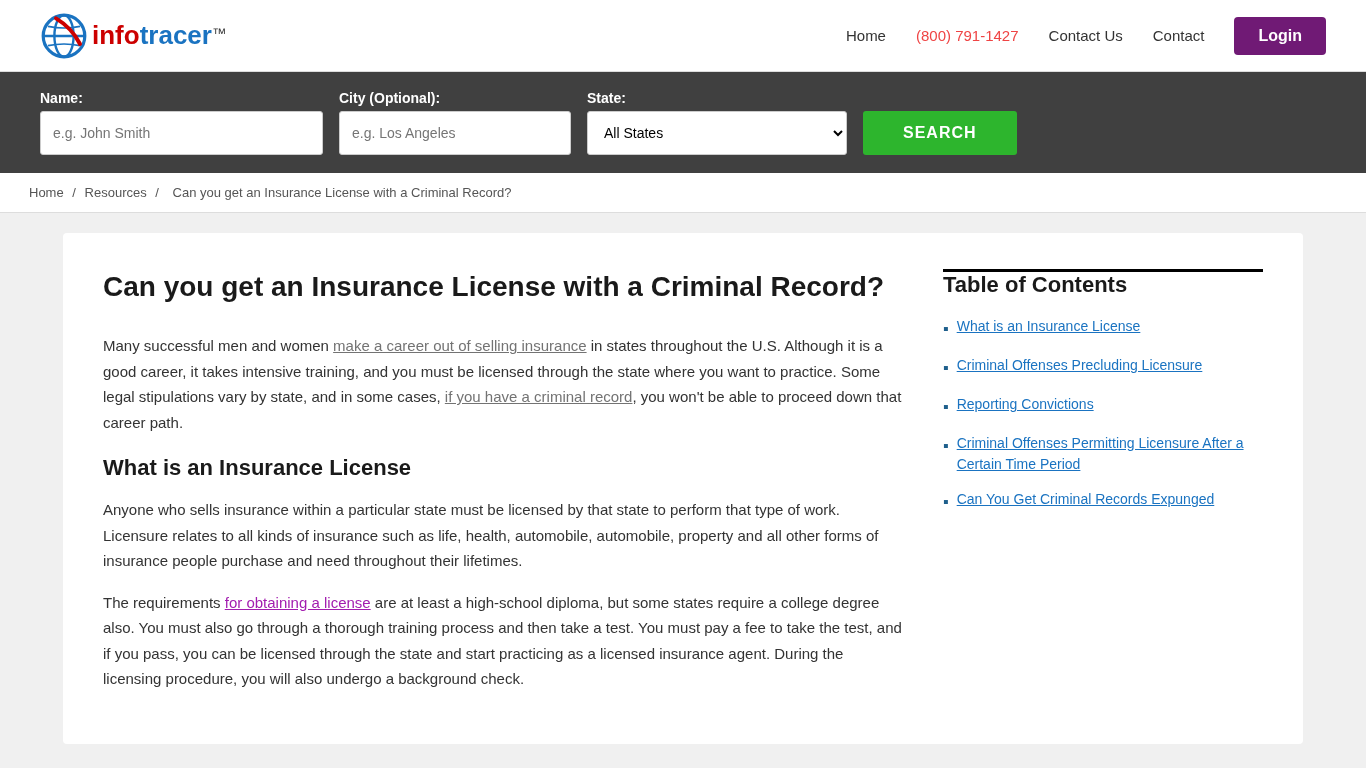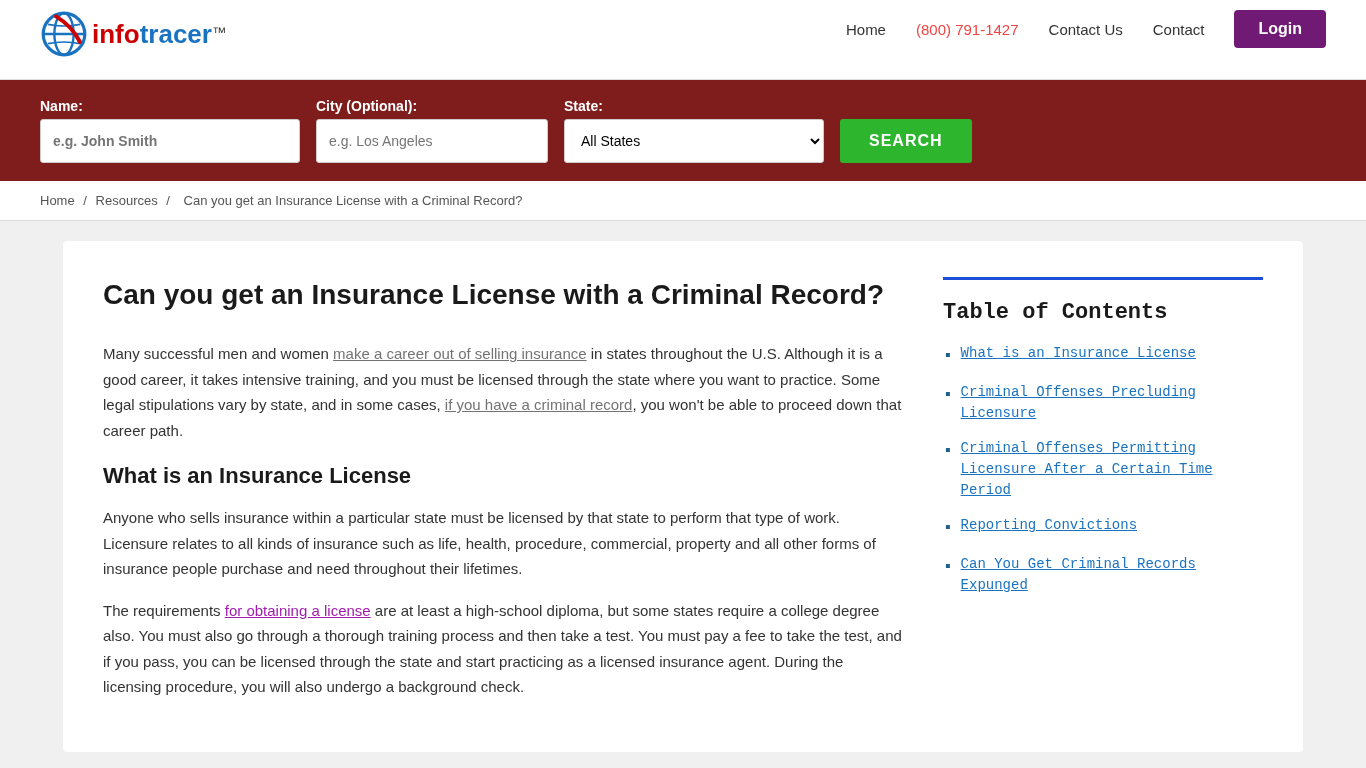--- a/index.html
+++ b/index.html
@@ -2,25 +2,25 @@
 <html><head>
   <meta charset="utf-8">
   <style>
     * { box-sizing: border-box; margin: 0; padding: 0; }
     body { font-family: Arial, sans-serif; font-size: 15px; color: #333; background: #f0f0f0; }
 
     
     .header {
       background: #fff;
       display: flex;
-      align-items: flex-start;
+      align-items: center;
       justify-content: space-between;
       padding: 10px 40px;
       border-bottom: 1px solid #ddd;
-      height: 80px;
+      height: 72px;
     }
     .logo-area {
       display: flex;
       align-items: center;
     }
     .logo-icon {
       display: inline-block;
       width: 48px;
       height: 48px;
       margin-right: 4px;
@@ -42,21 +42,21 @@
       border: none;
       padding: 10px 24px;
       font-size: 16px;
       font-weight: bold;
       border-radius: 4px;
       cursor: pointer;
     }
 
     
     .search-bar {
-      background: #7f1d1d;
+      background: #404040;
       padding: 18px 40px;
       display: flex;
       align-items: flex-end;
       gap: 16px;
     }
     .search-field {
       display: flex;
       flex-direction: column;
       gap: 5px;
     }
@@ -67,41 +67,41 @@
     }
     .search-field input,
     .search-field select {
       height: 44px;
       border: 1px solid #ccc;
       border-radius: 3px;
       padding: 0 12px;
       font-size: 14px;
       background: #fff;
     }
-    .search-field.name-field input { width: 260px; font-weight: bold; }
+    .search-field.name-field input { width: 283px; }
     .search-field.city-field input { width: 232px; }
     .search-field.state-field select { width: 260px; }
     .search-btn {
       background: #2db52d;
       color: #fff;
       border: none;
       height: 44px;
-      padding: 0 29px;
+      padding: 0 40px;
       font-size: 16px;
       font-weight: bold;
       letter-spacing: 1px;
       border-radius: 3px;
       cursor: pointer;
       flex-shrink: 0;
     }
 
     
     .breadcrumb {
       background: #fff;
-      padding: 12px 40px;
+      padding: 12px 29px;
       font-size: 13px;
       color: #555;
       border-bottom: 1px solid #ddd;
     }
     .breadcrumb a {
       color: #555;
       text-decoration: none;
     }
     .breadcrumb span { color: #555; margin: 0 5px; }
 
@@ -154,23 +154,21 @@
       color: #a21caf;
       text-decoration: underline;
     }
 
     
     .toc-sidebar {
       width: 320px;
       flex-shrink: 0;
     }
     .toc-container {
-      border-top: 3px solid #1d4ed8;
-      padding-top: 20px;
-      font-family: Liberation Mono, monospace;
+      border-top: 3px solid #000000;
     }
     .toc-title {
       font-size: 22px;
       font-weight: bold;
       color: #1a1a1a;
       margin-bottom: 18px;
     }
     .toc-list {
       list-style: none;
       padding: 0;
@@ -262,42 +260,42 @@
 
     <div class="article-body">
       <h1 class="article-title">Can you get an Insurance License with a Criminal Record?</h1>
 
       <p class="article-intro">
         <span>Many successful men and women </span><a href="#">make a career out of selling insurance</a><span> in states throughout the U.S. Although it is a good career, it takes intensive training, and you must be licensed through the state where you want to practice. Some legal stipulations vary by state, and in some cases, </span><a href="#">if you have a criminal record</a><span>, you won't be able to proceed down that career path.</span>
       </p>
 
       <h2 class="section-heading">What is an Insurance License</h2>
 
-      <p class="article-para">Anyone who sells insurance within a particular state must be licensed by that state to perform that type of work. Licensure relates to all kinds of insurance such as life, health, procedure, commercial, property and all other forms of insurance people purchase and need throughout their lifetimes.</p>
+      <p class="article-para">Anyone who sells insurance within a particular state must be licensed by that state to perform that type of work. Licensure relates to all kinds of insurance such as life, health, automobile, automobile, property and all other forms of insurance people purchase and need throughout their lifetimes.</p>
 
       <p class="article-para">
         <span>The requirements </span><a href="#">for obtaining a license</a><span> are at least a high-school diploma, but some states require a college degree also. You must also go through a thorough training process and then take a test. You must pay a fee to take the test, and if you pass, you can be licensed through the state and start practicing as a licensed insurance agent. During the licensing procedure, you will also undergo a background check.</span>
       </p>
     </div>
 
     <div class="toc-sidebar">
       <div class="toc-container">
         <h3 class="toc-title">Table of Contents</h3>
         <ul class="toc-list">
           <li>
             <a href="#">What is an Insurance License</a>
           </li>
           <li>
             <a href="#">Criminal Offenses Precluding Licensure</a>
           </li>
           <li>
+            <a href="#">Reporting Convictions</a>
+          </li>
+          <li>
             <a href="#">Criminal Offenses Permitting Licensure After a Certain Time Period</a>
-          </li>
-          <li>
-            <a href="#">Reporting Convictions</a>
           </li>
           <li>
             <a href="#">Can You Get Criminal Records Expunged</a>
           </li>
         </ul>
       </div>
     </div>
 
   </div>
 </div>

